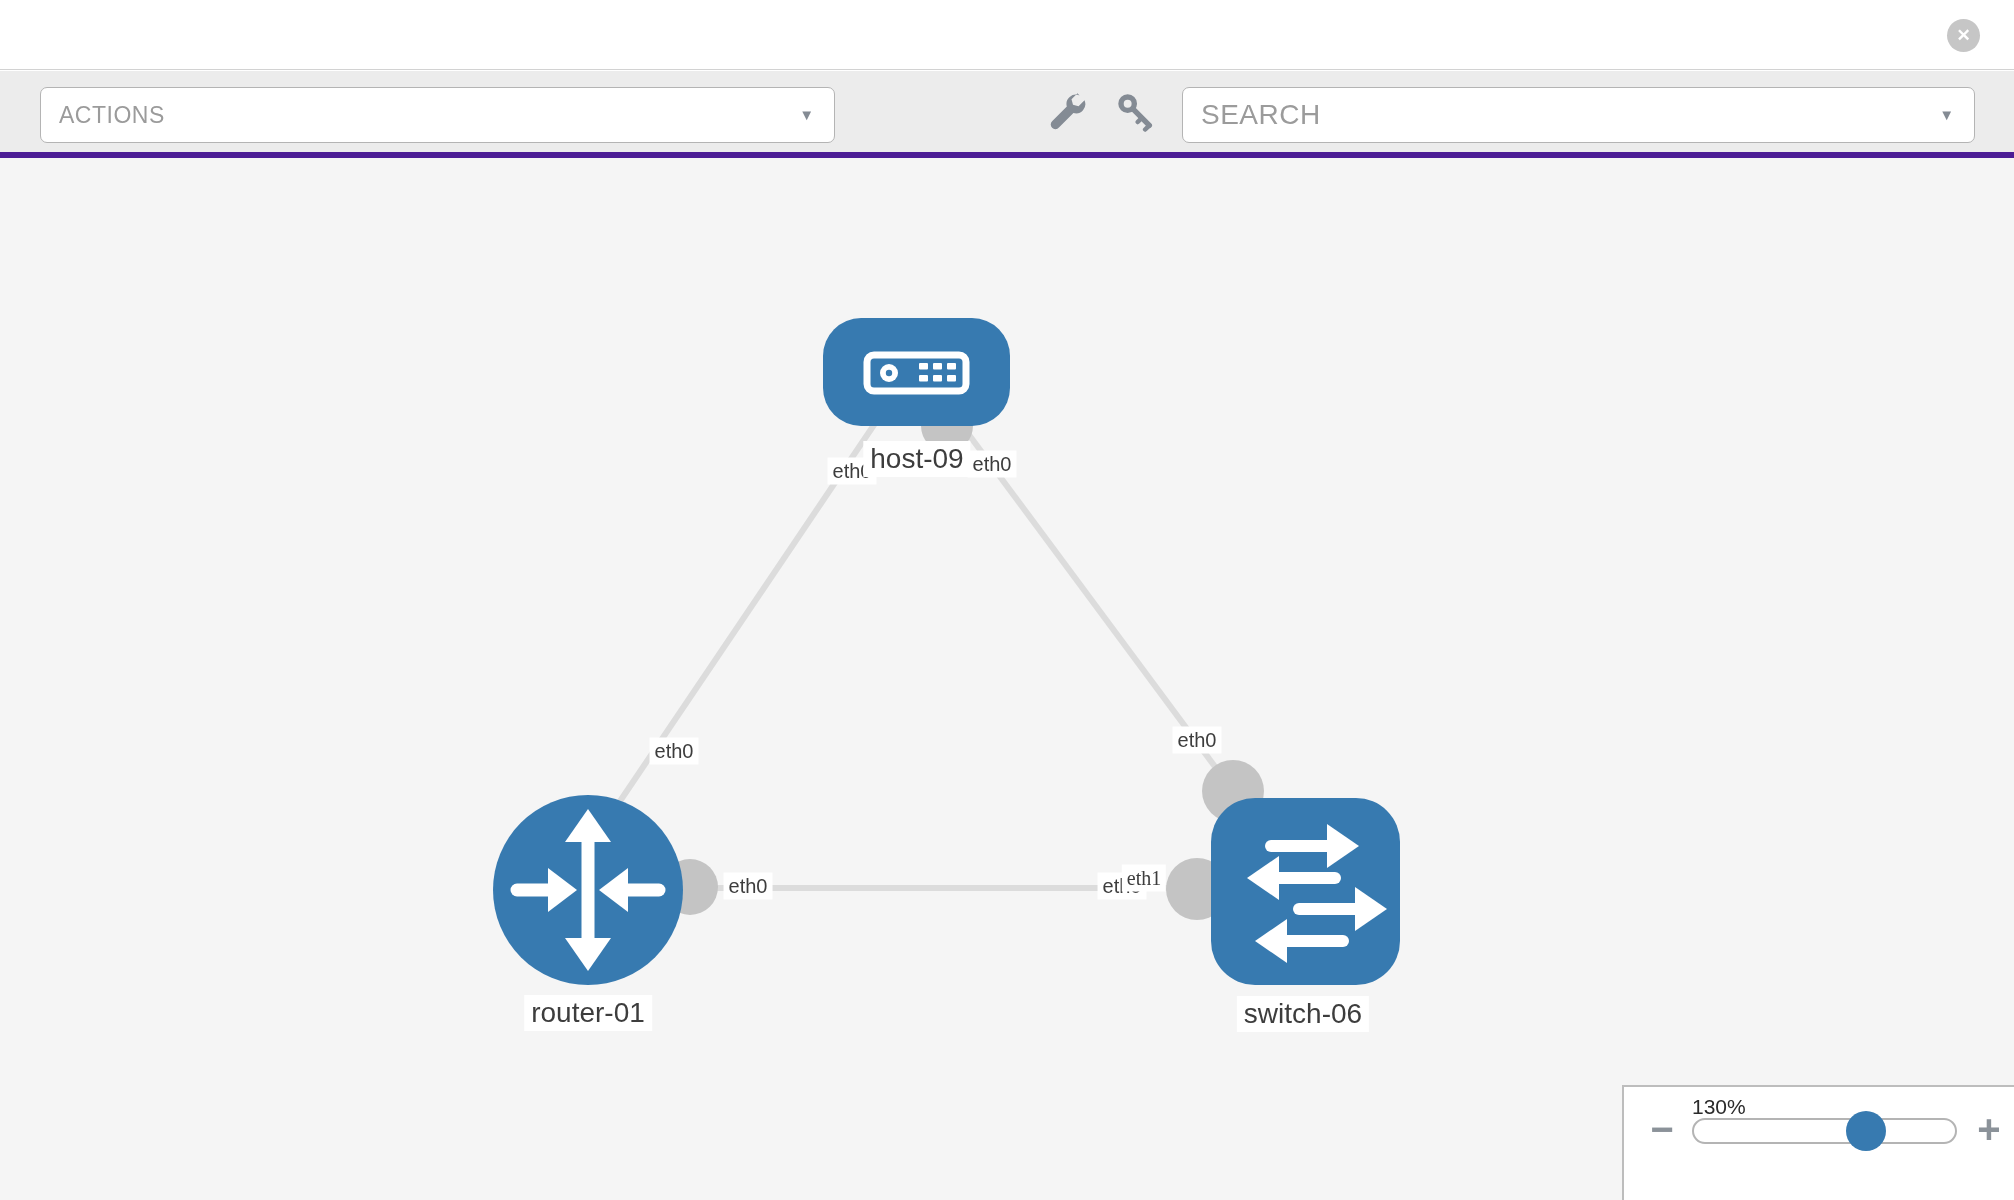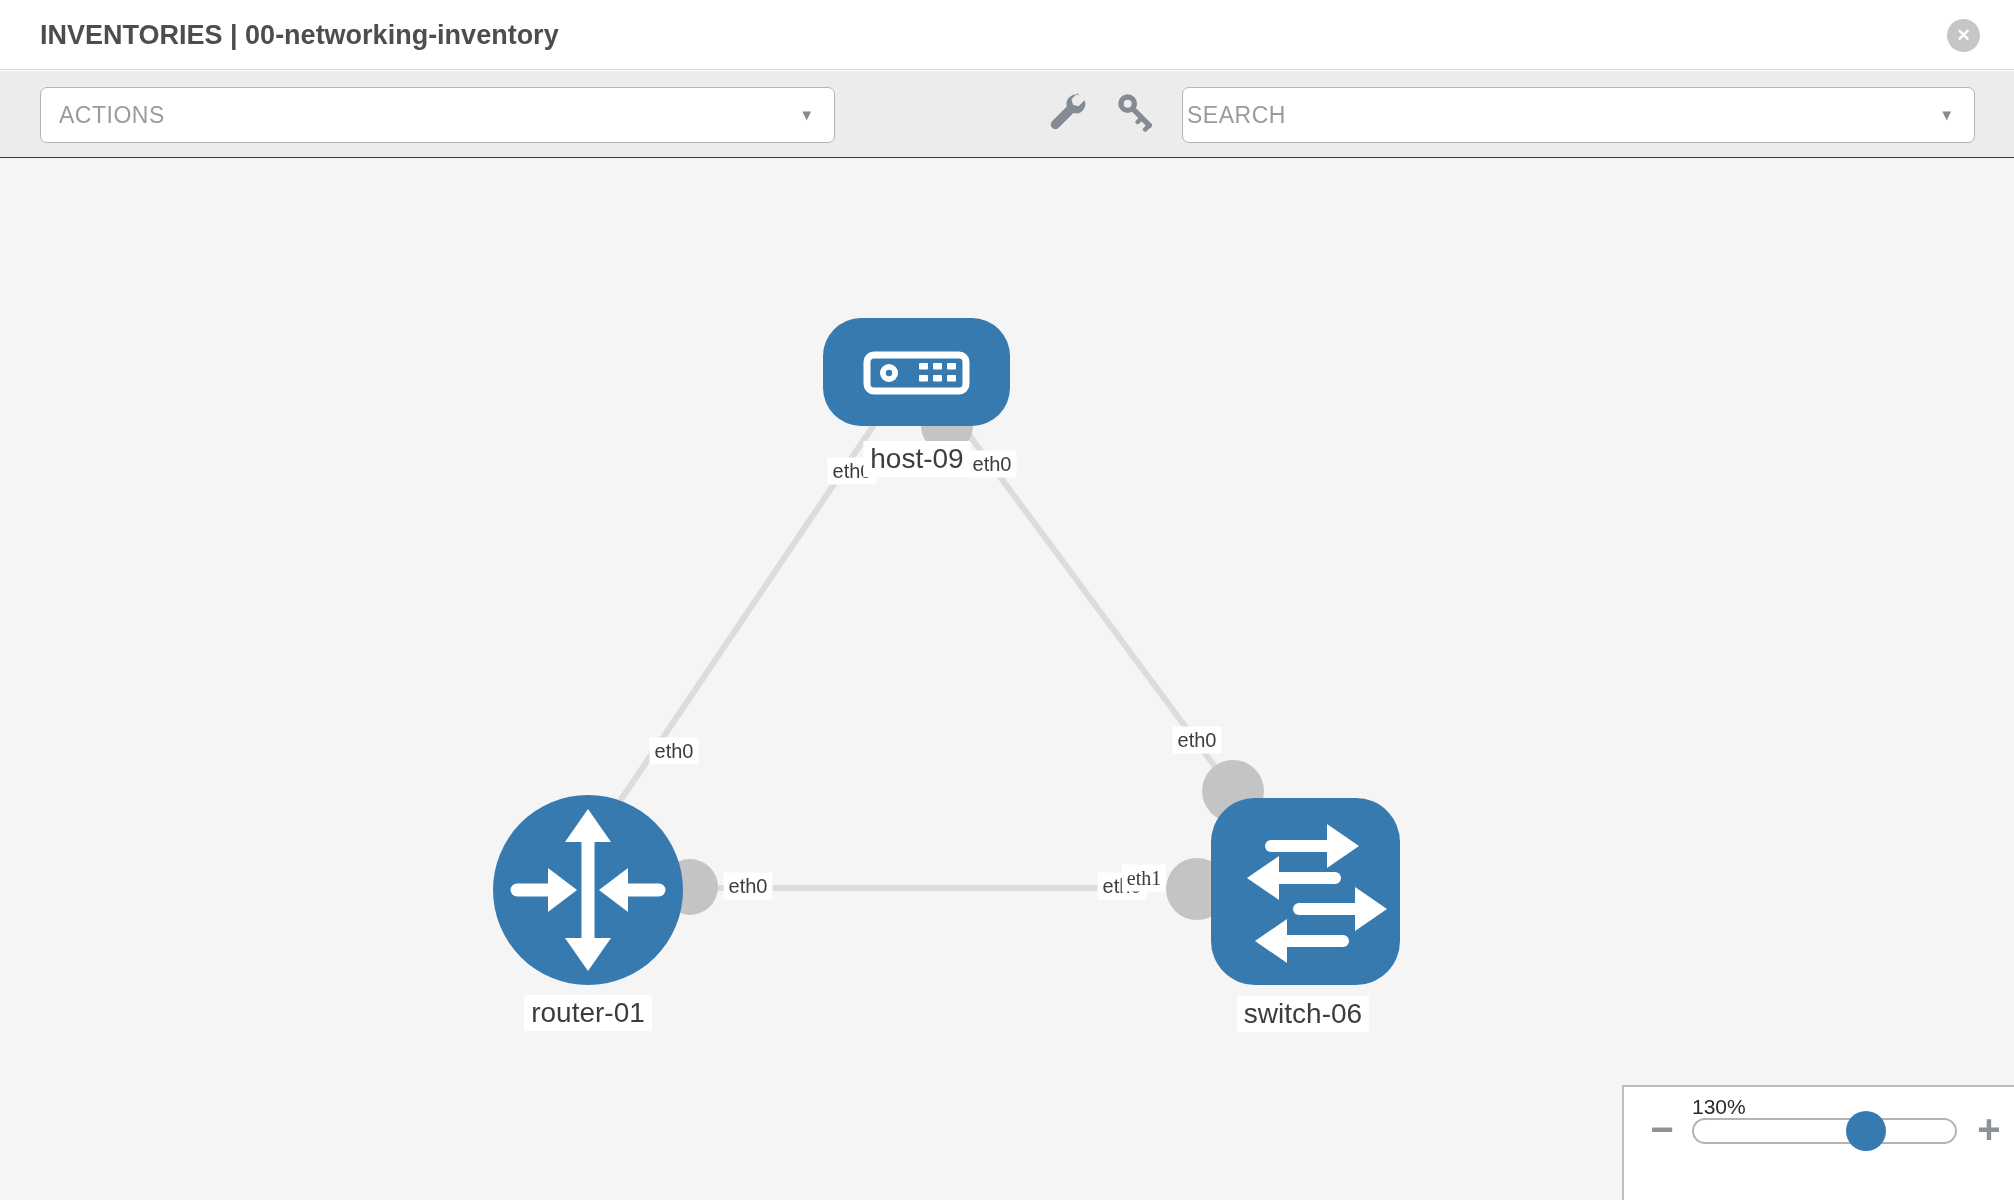--- a/index.html
+++ b/index.html
@@ -11,31 +11,31 @@
   .header { position:absolute; left:0; top:0; width:2014px; height:70px; background:#fff;
             border-bottom:1px solid #d2d2d2; }
   .header-title { position:absolute; left:40px; top:0; line-height:70px;
                   font-size:27px; font-weight:bold; color:#4d4d4d; }
   .close-btn { position:absolute; right:34px; top:19px; width:33px; height:33px;
                background:#c6c6c6; border-radius:50%; color:#fff; text-align:center;
                line-height:33px; font-size:17px; font-weight:bold; cursor:pointer; }
 
   
   .toolbar { position:absolute; left:0; top:71px; width:2014px; height:87px;
-             background:#ececec; border-bottom:1px solid #4c1d95; }
+             background:#ececec; border-bottom:6px solid #4c1d95; }
   .select-box { position:absolute; top:16px; height:56px; background:#fff;
                 border:1px solid #b4b4b4; border-radius:7px; }
   .select-label { position:absolute; left:18px; top:0; line-height:54px; font-size:23px;
                   color:#9b9b9b; letter-spacing:0.5px; }
   .caret { position:absolute; right:20px; top:0; line-height:54px; font-size:15px; color:#848b94; }
   #actions-box { left:40px; width:795px; }
   #search-box  { left:1182px; width:793px; }
   #search-box input { position:absolute; left:0; top:0; width:100%; height:100%;
-                      border:none; outline:none; background:transparent; padding-left:4px;
-                      font-family:"Liberation Sans", sans-serif; font-size:23px; color:#0f172a; }
+                      border:none; outline:none; background:transparent; padding-left:18px;
+                      font-family:"Liberation Sans", sans-serif; font-size:28px; color:#0f172a; }
   #search-box input::placeholder { color:#9b9b9b; letter-spacing:0.5px; opacity:1; }
   .tool-icon-btn { position:absolute; top:14px; width:48px; height:56px; border:none;
                    background:transparent; cursor:pointer; }
   #wrench-btn { left:1042px; }
   #key-btn { left:1112px; }
 
   
   .canvas { position:absolute; left:0; top:158px; width:2014px; height:1042px; background:#f5f5f5; }
   .canvas svg { position:absolute; left:0; top:0; }
 
@@ -59,21 +59,20 @@
                 background:#fff; border:2px solid #b4b4b4; border-radius:13px; cursor:pointer; }
   .zoom-thumb { position:absolute; left:152px; top:-9px; width:40px; height:40px;
                 border-radius:50%; background:#377ab0; cursor:grab; }
 </style>
 </head>
 <body>
 
 <div id="app">
 
   <div class="header">
-    <div class="header-title">INVENTORIES | 00-networking-inventory</div>
     <div class="close-btn">✕</div>
   </div>
 
   <div class="toolbar">
     <div class="select-box" id="actions-box">
       <span class="select-label">ACTIONS</span>
       <span class="caret">▼</span>
     </div>
 
     <button class="tool-icon-btn" id="wrench-btn">

